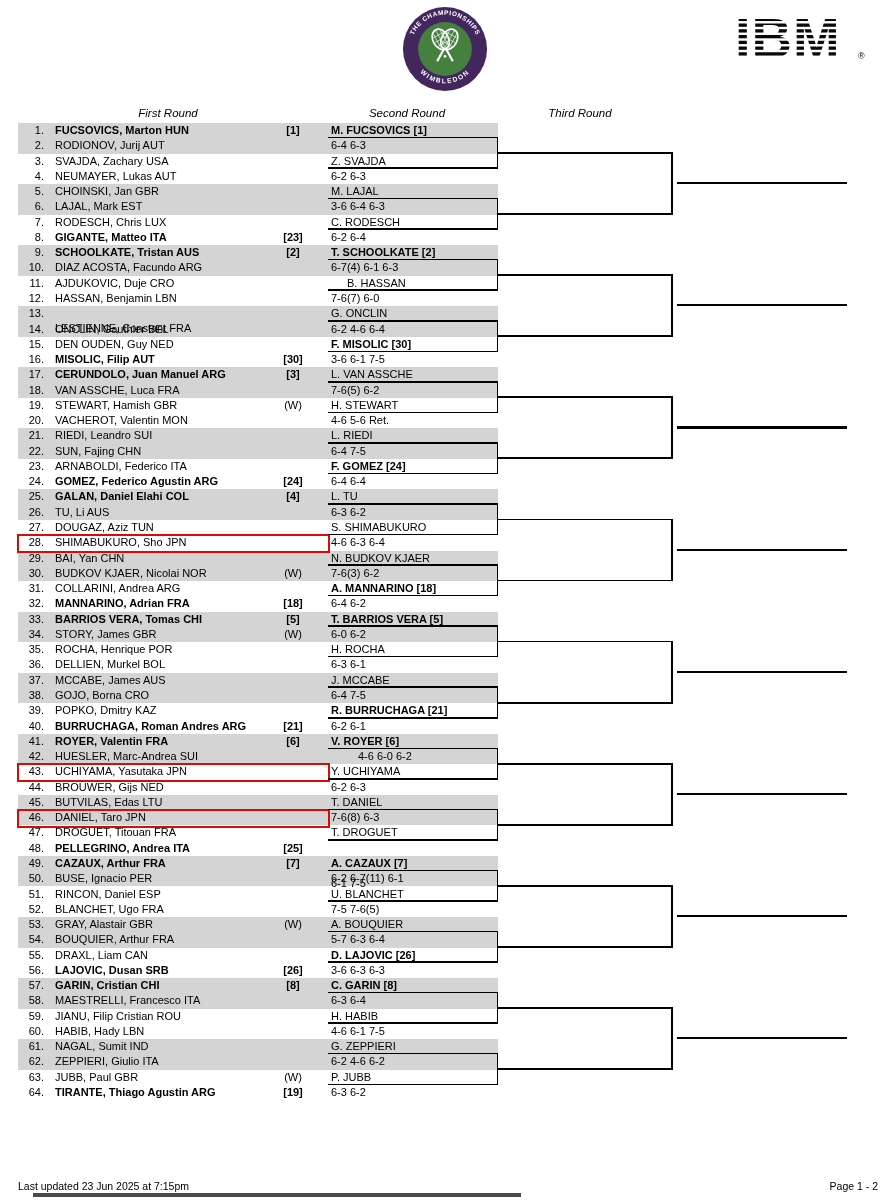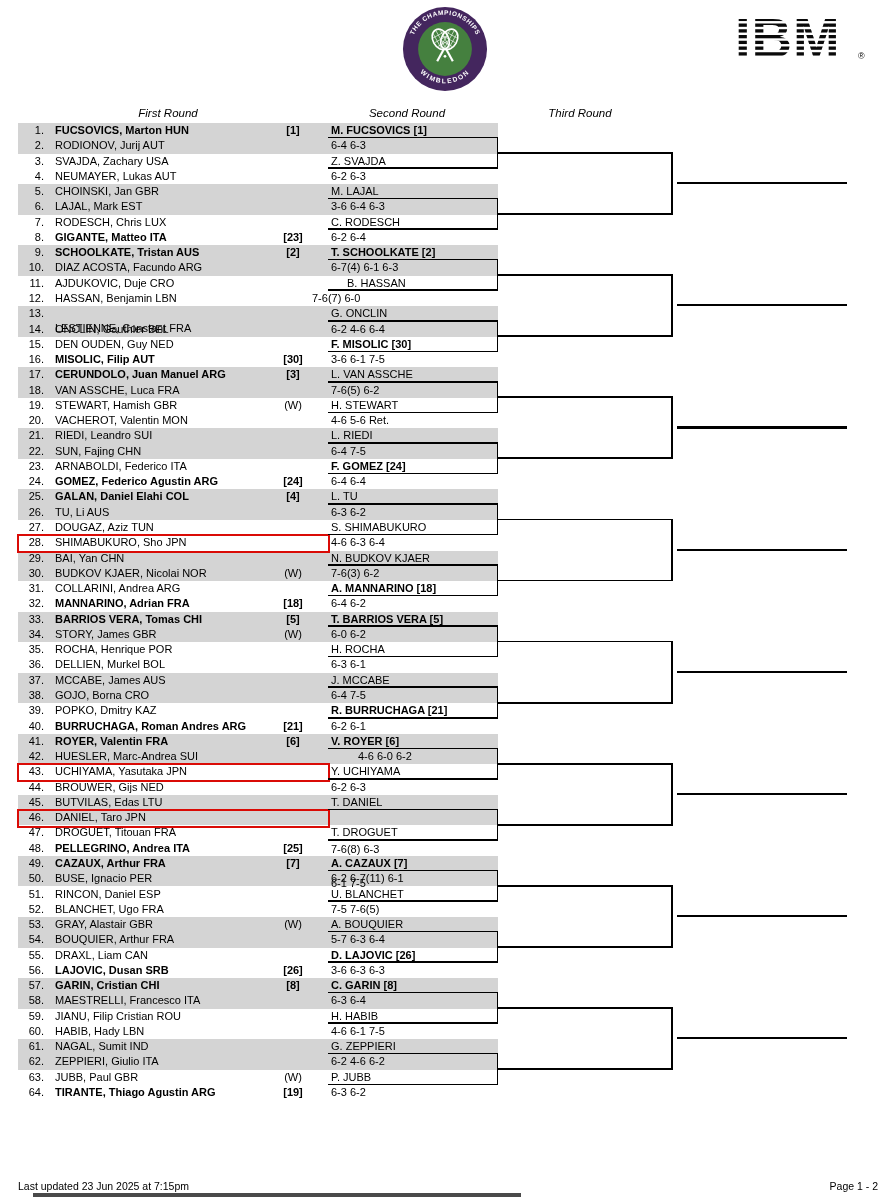--- a/index.html
+++ b/index.html
@@ -266,21 +266,21 @@
       <div class="abs rowtxt" style="left: 328px; top: 197.85px; width: 169px; height: 1.5px; background: rgb(0, 0, 0);"></div>
       <div class="abs rowtxt" style="left: 331px; top: 199.35px;">3-6 6-4 6-3</div>
       <div class="abs rowtxt" style="left: 331px; top: 214.62px;">C. RODESCH</div>
       <div class="abs rowtxt" style="left: 328px; top: 228.39px; width: 169px; height: 1.5px; background: rgb(0, 0, 0);"></div>
       <div class="abs rowtxt" style="left: 331px; top: 229.89px;">6-2 6-4</div>
       <div class="abs rowtxt" style="left: 331px; top: 245.16px; font-weight: bold;">T. SCHOOLKATE [2]</div>
       <div class="abs rowtxt" style="left: 328px; top: 258.93px; width: 169px; height: 1.5px; background: rgb(0, 0, 0);"></div>
       <div class="abs rowtxt" style="left: 331px; top: 260.43px;">6-7(4) 6-1 6-3</div>
       <div class="abs rowtxt" style="left: 331px; top: 275.7px; padding-left: 16px;">B. HASSAN</div>
       <div class="abs rowtxt" style="left: 328px; top: 289.47px; width: 169px; height: 1.5px; background: rgb(0, 0, 0);"></div>
-      <div class="abs rowtxt" style="left: 312px; top: 290.97px; text-align: right;">7-6(7) 6-0</div>
+      <div class="abs rowtxt" style="left: 331px; top: 290.97px; text-align: right;">7-6(7) 6-0</div>
       <div class="abs rowtxt" style="left: 331px; top: 306.24px;">G. ONCLIN</div>
       <div class="abs rowtxt" style="left: 328px; top: 320.01px; width: 169px; height: 1.5px; background: rgb(0, 0, 0);"></div>
       <div class="abs rowtxt" style="left: 331px; top: 321.51px;">6-2 4-6 6-4</div>
       <div class="abs rowtxt" style="left: 331px; top: 336.78px; font-weight: bold;">F. MISOLIC [30]</div>
       <div class="abs rowtxt" style="left: 328px; top: 350.55px; width: 169px; height: 1.5px; background: rgb(0, 0, 0);"></div>
       <div class="abs rowtxt" style="left: 331px; top: 352.05px;">3-6 6-1 7-5</div>
       <div class="abs rowtxt" style="left: 331px; top: 367.32px;">L. VAN ASSCHE</div>
       <div class="abs rowtxt" style="left: 328px; top: 381.09px; width: 169px; height: 1.5px; background: rgb(0, 0, 0);"></div>
       <div class="abs rowtxt" style="left: 331px; top: 382.59px;">7-6(5) 6-2</div>
       <div class="abs rowtxt" style="left: 331px; top: 397.86px;">H. STEWART</div>
@@ -317,21 +317,21 @@
       <div class="abs rowtxt" style="left: 328px; top: 717.03px; width: 169px; height: 1.5px; background: rgb(0, 0, 0);"></div>
       <div class="abs rowtxt" style="left: 331px; top: 718.53px;">6-2 6-1</div>
       <div class="abs rowtxt" style="left: 331px; top: 733.8px; font-weight: bold;">V. ROYER [6]</div>
       <div class="abs rowtxt" style="left: 328px; top: 747.57px; width: 169px; height: 1.5px; background: rgb(0, 0, 0);"></div>
       <div class="abs rowtxt" style="left: 331px; top: 749.07px; margin-left: 27px;">4-6 6-0 6-2</div>
       <div class="abs rowtxt" style="left: 331px; top: 764.34px;">Y. UCHIYAMA</div>
       <div class="abs rowtxt" style="left: 328px; top: 778.11px; width: 169px; height: 1.5px; background: rgb(0, 0, 0);"></div>
       <div class="abs rowtxt" style="left: 331px; top: 779.61px;">6-2 6-3</div>
       <div class="abs rowtxt" style="left: 331px; top: 794.88px;">T. DANIEL</div>
       <div class="abs rowtxt" style="left: 328px; top: 808.65px; width: 169px; height: 1.5px; background: rgb(0, 0, 0);"></div>
-      <div class="abs rowtxt" style="left: 331px; top: 810.15px; margin-top: 32px;">7-6(8) 6-3</div>
+      <div class="abs rowtxt" style="left: 331px; top: 810.15px;">7-6(8) 6-3</div>
       <div class="abs rowtxt" style="left: 331px; top: 825.42px;">T. DROGUET</div>
       <div class="abs rowtxt" style="left: 328px; top: 839.19px; width: 169px; height: 1.5px; background: rgb(0, 0, 0);"></div>
       <div class="abs rowtxt" style="left: 331px; top: 876px;">6-1 7-5</div>
       <div class="abs rowtxt" style="left: 331px; top: 855.96px; font-weight: bold;">A. CAZAUX [7]</div>
       <div class="abs rowtxt" style="left: 328px; top: 869.73px; width: 169px; height: 1.5px; background: rgb(0, 0, 0);"></div>
       <div class="abs rowtxt" style="left: 331px; top: 871.23px;">6-2 6-7(11) 6-1</div>
       <div class="abs rowtxt" style="left: 331px; top: 886.5px;">U. BLANCHET</div>
       <div class="abs rowtxt" style="left: 328px; top: 900.27px; width: 169px; height: 1.5px; background: rgb(0, 0, 0);"></div>
       <div class="abs rowtxt" style="left: 331px; top: 901.77px;">7-5 7-6(5)</div>
       <div class="abs rowtxt" style="left: 331px; top: 917.04px;">A. BOUQUIER</div>

